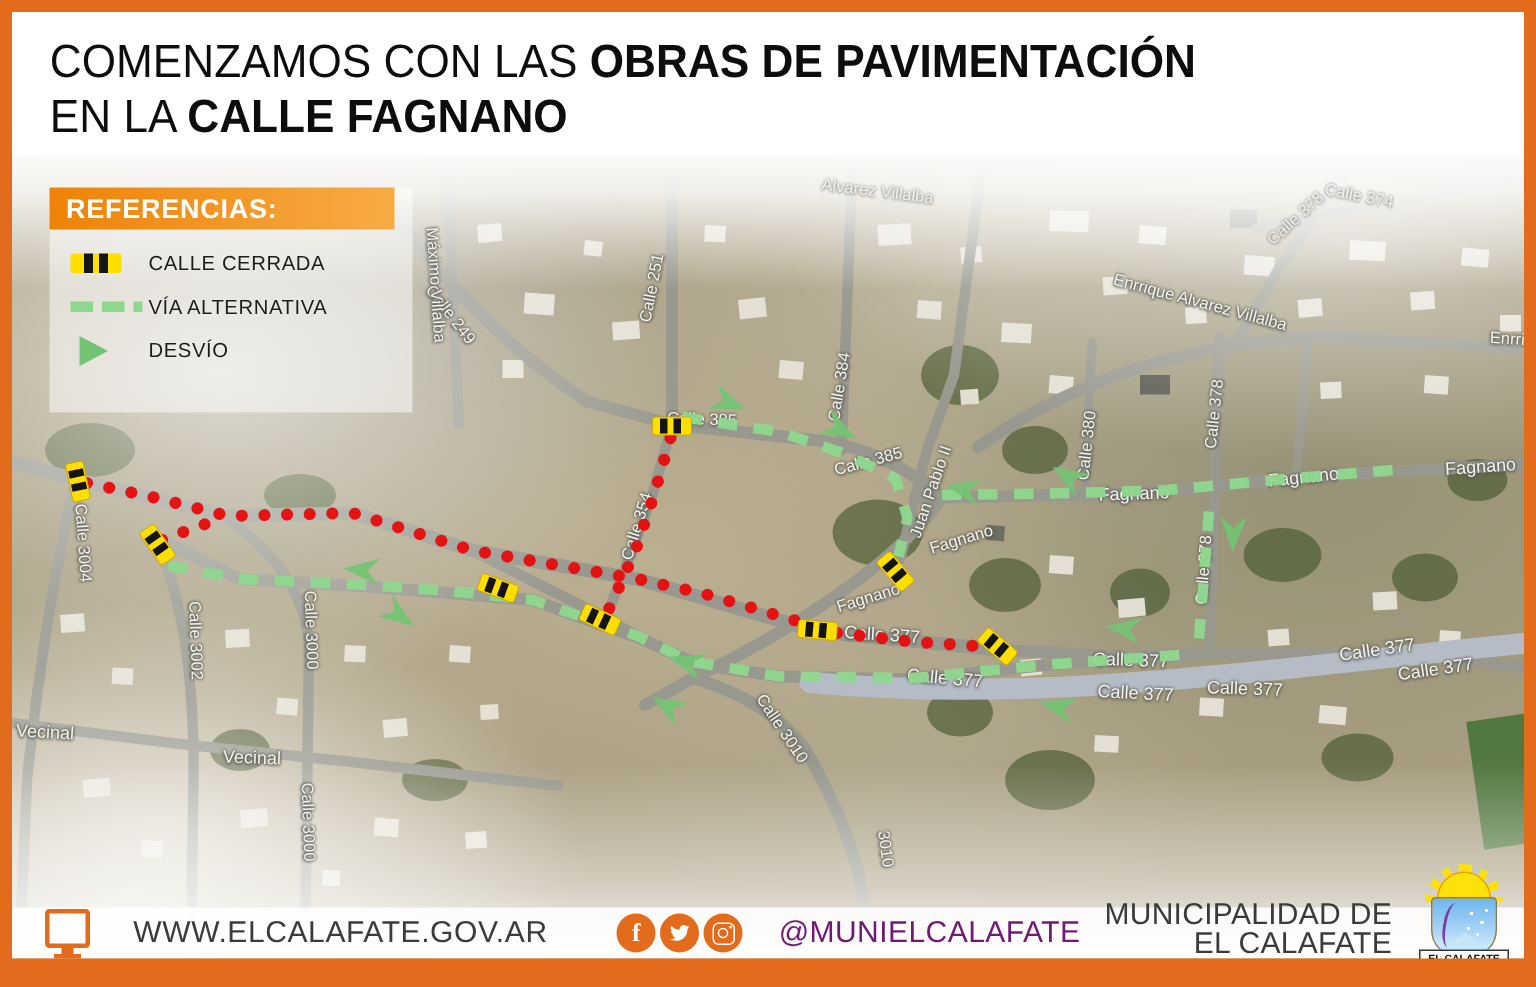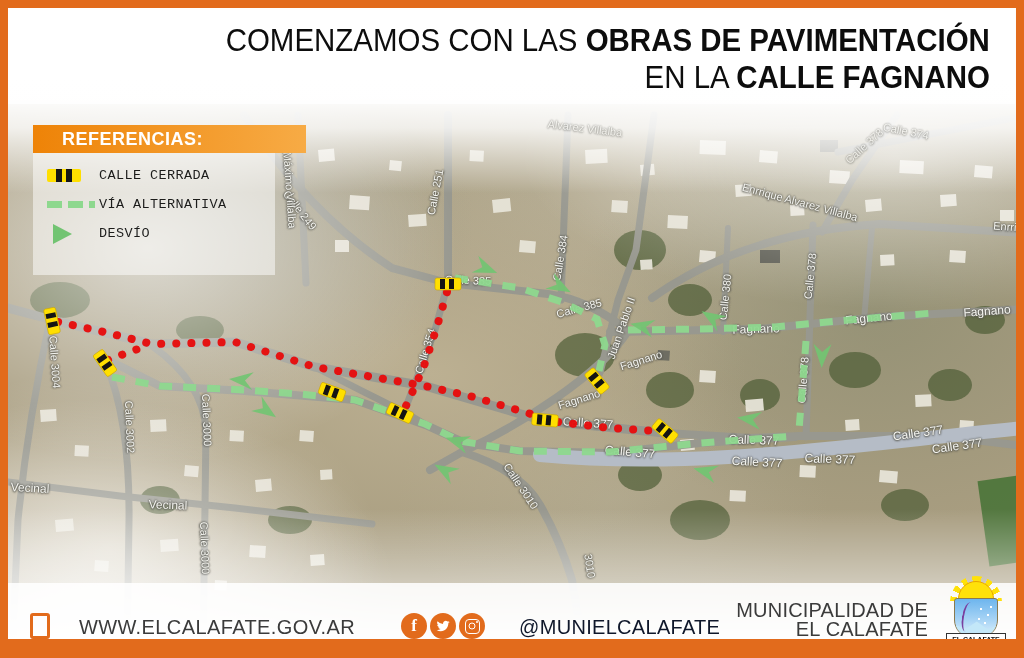--- a/index.html
+++ b/index.html
@@ -4,21 +4,21 @@
 <style>
   html,body{margin:0;padding:0;background:#444;}
   .stage{position:relative;width:1024px;height:658px;overflow:hidden;background:#aca183;
          font-family:"Liberation Sans", sans-serif; margin:0 auto;}
   
   .frame{position:absolute;inset:0;border:8px solid #e26b1c;z-index:40;pointer-events:none;}
   .orange-strip{position:absolute;left:8px;right:8px;bottom:8px;height:11px;background:#e26b1c;z-index:39;}
   
   .header{position:absolute;top:8px;left:8px;right:9px;height:96px;z-index:30;
           background:linear-gradient(180deg,#ffffff 0%,#ffffff 72%,rgba(255,255,255,0.85) 100%);
-          text-align:right;}
+          text-align:left;}
   .title-line{display:block;transform:scaleX(.95);color:#0d0d0d;font-size:31px;line-height:37px;
               font-weight:400;letter-spacing:0px;margin-top:0;white-space:nowrap;}
   .title-line:first-child{margin-top:14px;}
   .title-line b{font-weight:700;}
   
   .map{position:absolute;top:8px;left:8px;right:8px;bottom:19px;overflow:hidden;background:#a89d80;
        background-image:
         radial-gradient(340px 240px at 22% 34%, rgba(164,160,140,.95), rgba(164,160,140,0) 72%),
         radial-gradient(420px 260px at 42% 58%, rgba(190,178,148,.9), rgba(190,178,148,0) 75%),
         radial-gradient(360px 240px at 10% 86%, rgba(216,209,192,.95), rgba(216,209,192,0) 75%),
@@ -34,51 +34,51 @@
         radial-gradient(520px 210px at 88% 150px, rgba(255,255,255,0.5), rgba(255,255,255,0) 72%),
         radial-gradient(430px 280px at 8% 94%, rgba(255,255,255,0.6), rgba(255,255,255,0) 72%),
         linear-gradient(0deg, rgba(255,255,255,0.92) 0px, rgba(255,255,255,0.5) 48px, rgba(255,255,255,0) 130px);}
   #labels{position:absolute;inset:0;z-index:3;}
   .street-label{position:absolute;color:#f5f5f0;font-size:11px;font-weight:400;white-space:nowrap;
       text-shadow:0 0 2px rgba(90,90,82,.95),0 0 2px rgba(90,90,82,.95),0 1px 2px rgba(90,90,82,.8);}
   #ovsvg{z-index:4;}
   
   .legend{position:absolute;left:33px;top:125px;width:242px;z-index:31;}
   .legend-panel{position:absolute;left:0;top:0;width:242px;height:150px;background:rgba(255,255,255,.5);}
-  .legend-banner{position:relative;width:273px;height:28px;background:linear-gradient(90deg,#ee8307,#f7ab45);
-      color:#fff;font-size:18px;font-weight:700;line-height:28px;padding-left:29px;letter-spacing:.5px;box-sizing:border-box;}
-  .legend-items{position:relative;padding:8px 0 6px 14px;font-family:Liberation Mono, monospace;}
+  .legend-banner{position:relative;width:230px;height:28px;background:linear-gradient(90deg,#ee8307,#f7ab45);
+      color:#fff;font-size:18px;font-weight:700;line-height:28px;padding-left:11px;letter-spacing:.5px;box-sizing:border-box;}
+  .legend-items{position:relative;padding:8px 0 6px 14px;}
   .legend-row{display:flex;align-items:center;height:29px;}
   .legend-swatch{width:52px;display:flex;align-items:center;justify-content:flex-start;}
   .legend-label{color:#1c1c1a;font-size:13.5px;letter-spacing:.4px;font-weight:400;
       text-shadow:0 0 1px rgba(255,255,255,.6);}
   .sw-closed{width:34px;height:13px;border-radius:2px;background:
       linear-gradient(90deg,#ffdf00 0 9px,#161616 9px 15px,#ffdf00 15px 19px,#161616 19px 25px,#ffdf00 25px 34px);}
   .sw-works{display:flex;gap:5px;}
   .sw-works i{width:9px;height:9px;border-radius:50%;background:#e60d0d;}
   .sw-detour{width:0;height:0;border-left:19px solid #72c472;border-top:10px solid transparent;border-bottom:10px solid transparent;margin-left:6px;}
   .sw-alt{display:flex;gap:6px;align-items:center;}
   .sw-alt i{width:15px;height:7px;background:#8ed88e;}
   .sw-alt i:last-child{width:6px;}
   
-  .footer{position:absolute;left:8px;right:8px;bottom:19px;height:56px;z-index:32;
-      background:rgba(255,255,255,.87);display:flex;align-items:flex-end;gap:16px;}
+  .footer{position:absolute;left:8px;right:8px;bottom:19px;height:34px;z-index:32;
+      background:rgba(255,255,255,.87);display:flex;align-items:center;gap:16px;}
   .monitor{position:relative;width:30px;height:20px;border:3px solid #e26b1c;border-radius:3px;margin-left:22px;margin-top:-6px;}
   .monitor i{position:absolute;left:50%;bottom:-7px;transform:translateX(-50%);width:8px;height:5px;background:#e26b1c;}
   .monitor u{position:absolute;left:50%;bottom:-10px;transform:translateX(-50%);width:18px;height:3px;background:#e26b1c;}
   .site{margin-left:13px;font-size:20px;color:#3b3b3b;letter-spacing:.4px;}
   .socials{display:flex;gap:3px;margin-left:30px;}
   .soc{width:26px;height:26px;border-radius:50%;background:#e26b1c;position:relative;display:flex;align-items:center;justify-content:center;}
   .soc.fb::after{content:"f";color:#fff;font-weight:700;font-size:17px;font-family:"Liberation Serif",serif;}
   .soc svg{width:16px;height:16px;}
   .ig-box{width:13px;height:13px;border:1.6px solid #fff;border-radius:4px;position:relative;}
   .ig-box::after{content:"";position:absolute;left:50%;top:50%;transform:translate(-50%,-50%);
       width:5px;height:5px;border:1.4px solid #fff;border-radius:50%;}
   .ig-box::before{content:"";position:absolute;right:1px;top:1px;width:2px;height:2px;background:#fff;border-radius:50%;}
-  .handle{margin-left:18px;font-size:20px;color:#0f172a;letter-spacing:.3px;}
+  .handle{margin-left:8px;font-size:20px;color:#701a75;letter-spacing:.3px;}
   .org{margin-left:auto;text-align:right;font-size:20px;color:#3b3b3b;line-height:19px;letter-spacing:.2px;margin-top:-4px;}
   .org div{white-space:nowrap;}
   
   .logo{position:absolute;right:20px;bottom:10px;width:56px;height:72px;z-index:35;}
   .logo-sun{position:absolute;top:0;left:1px;width:54px;height:25px;overflow:hidden;}
   .logo-sun::before{content:"";position:absolute;left:1px;top:0;width:52px;height:52px;border-radius:50%;
       background:repeating-conic-gradient(#ffe10a 0 13deg, rgba(255,225,10,0) 13deg 27deg);}
   .logo-sun::after{content:"";position:absolute;left:9px;top:5px;width:36px;height:36px;border-radius:50%;
       background:#ffe10a;border:1px solid #e8a300;box-sizing:border-box;}
   .logo-shield{position:absolute;top:22px;left:6px;width:44px;height:40px;border:1px solid #8a7a50;box-sizing:border-box;

